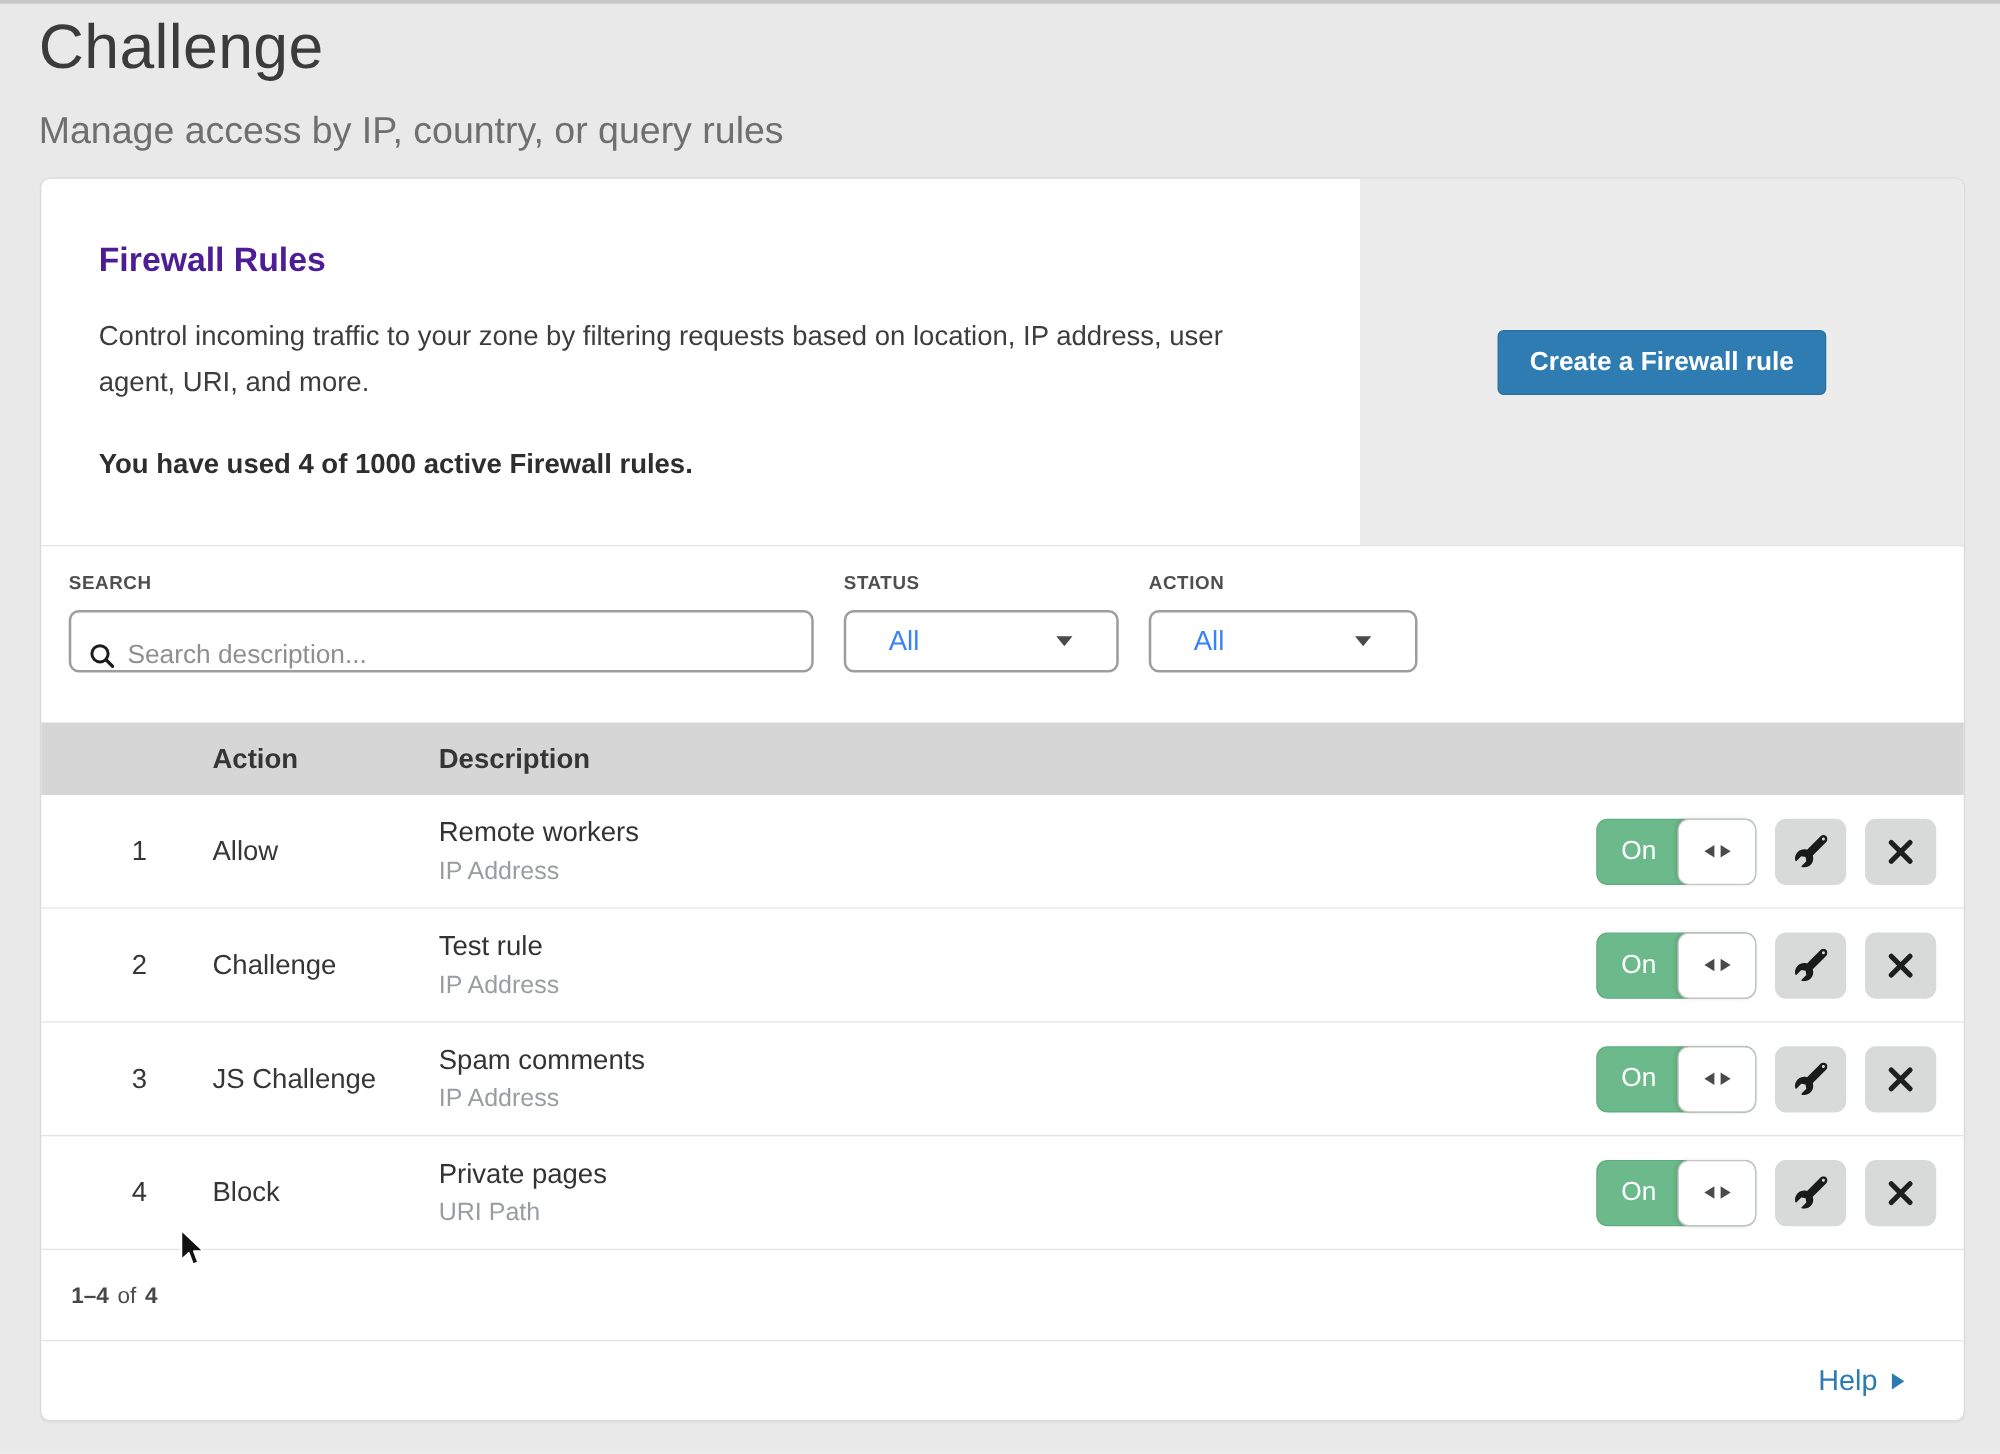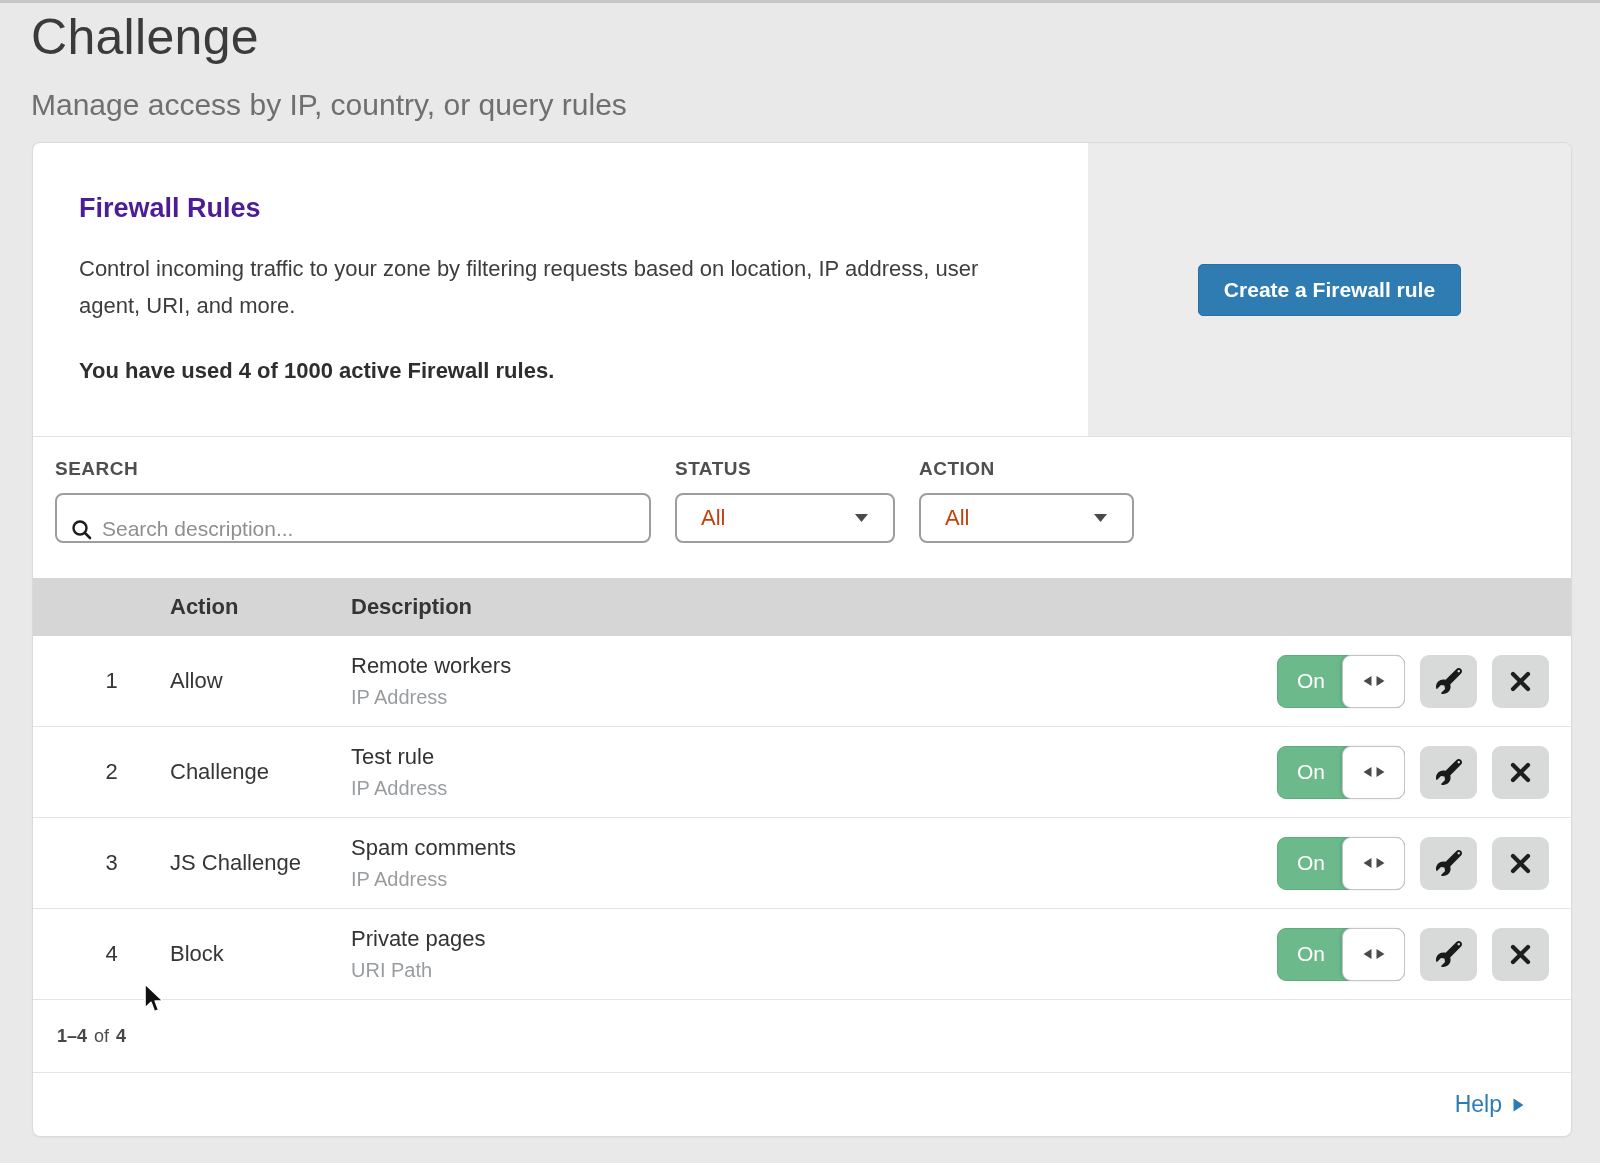--- a/index.html
+++ b/index.html
@@ -36,37 +36,37 @@
   }
   .create-btn {
     background:#2f7cb3; border:1px solid #2a6f9f; color:#fff;
     font-family:inherit; font-size:21px; font-weight:600;
     padding:13px 25px; border-radius:5px; cursor:pointer;
   }
 
   
   .filters { height:141px; display:flex; padding:0 22px; }
   .fgroup { margin-top:21px; }
-  .flabel { display:block; font-size:19px; font-weight:700; color:#4f4f4f; letter-spacing:.5px; margin-bottom:13px; }
+  .flabel { display:block; font-size:15px; font-weight:700; color:#4f4f4f; letter-spacing:.5px; margin-bottom:13px; }
   .search-group { width:596px; margin-right:24px; }
   .search-box {
     height:50px; border:2px solid #9d9d9d; border-radius:8px; background:#fff;
     display:flex; align-items:flex-end; padding:0 13px; gap:9px;
   }
   .search-box input {
     border:none; outline:none; flex:1; font-family:inherit;
     font-size:21px; color:#333; background:transparent;
   }
   .search-box input::placeholder { color:#8f8f8f; }
   .select-status { width:220px; margin-right:24px; }
   .select-action { width:215px; }
   .select {
     height:50px; border:2px solid #9d9d9d; border-radius:8px; background:#fff;
     display:flex; align-items:center; justify-content:space-between;
-    padding:0 24px; font-size:22px; color:#c2410c; cursor:pointer;
+    padding:0 34px; font-size:22px; color:#3b82f6; cursor:pointer;
   }
   .ordering-btn {
     margin-left:auto; margin-top:49px; height:50px;
     background:#d7d8d9; border:none; border-radius:7px;
     display:flex; align-items:center; gap:13px; padding:0 23px;
     font-family:inherit; font-size:22px; color:#2b2b2b; cursor:pointer;
   }
 
   
   .thead {

